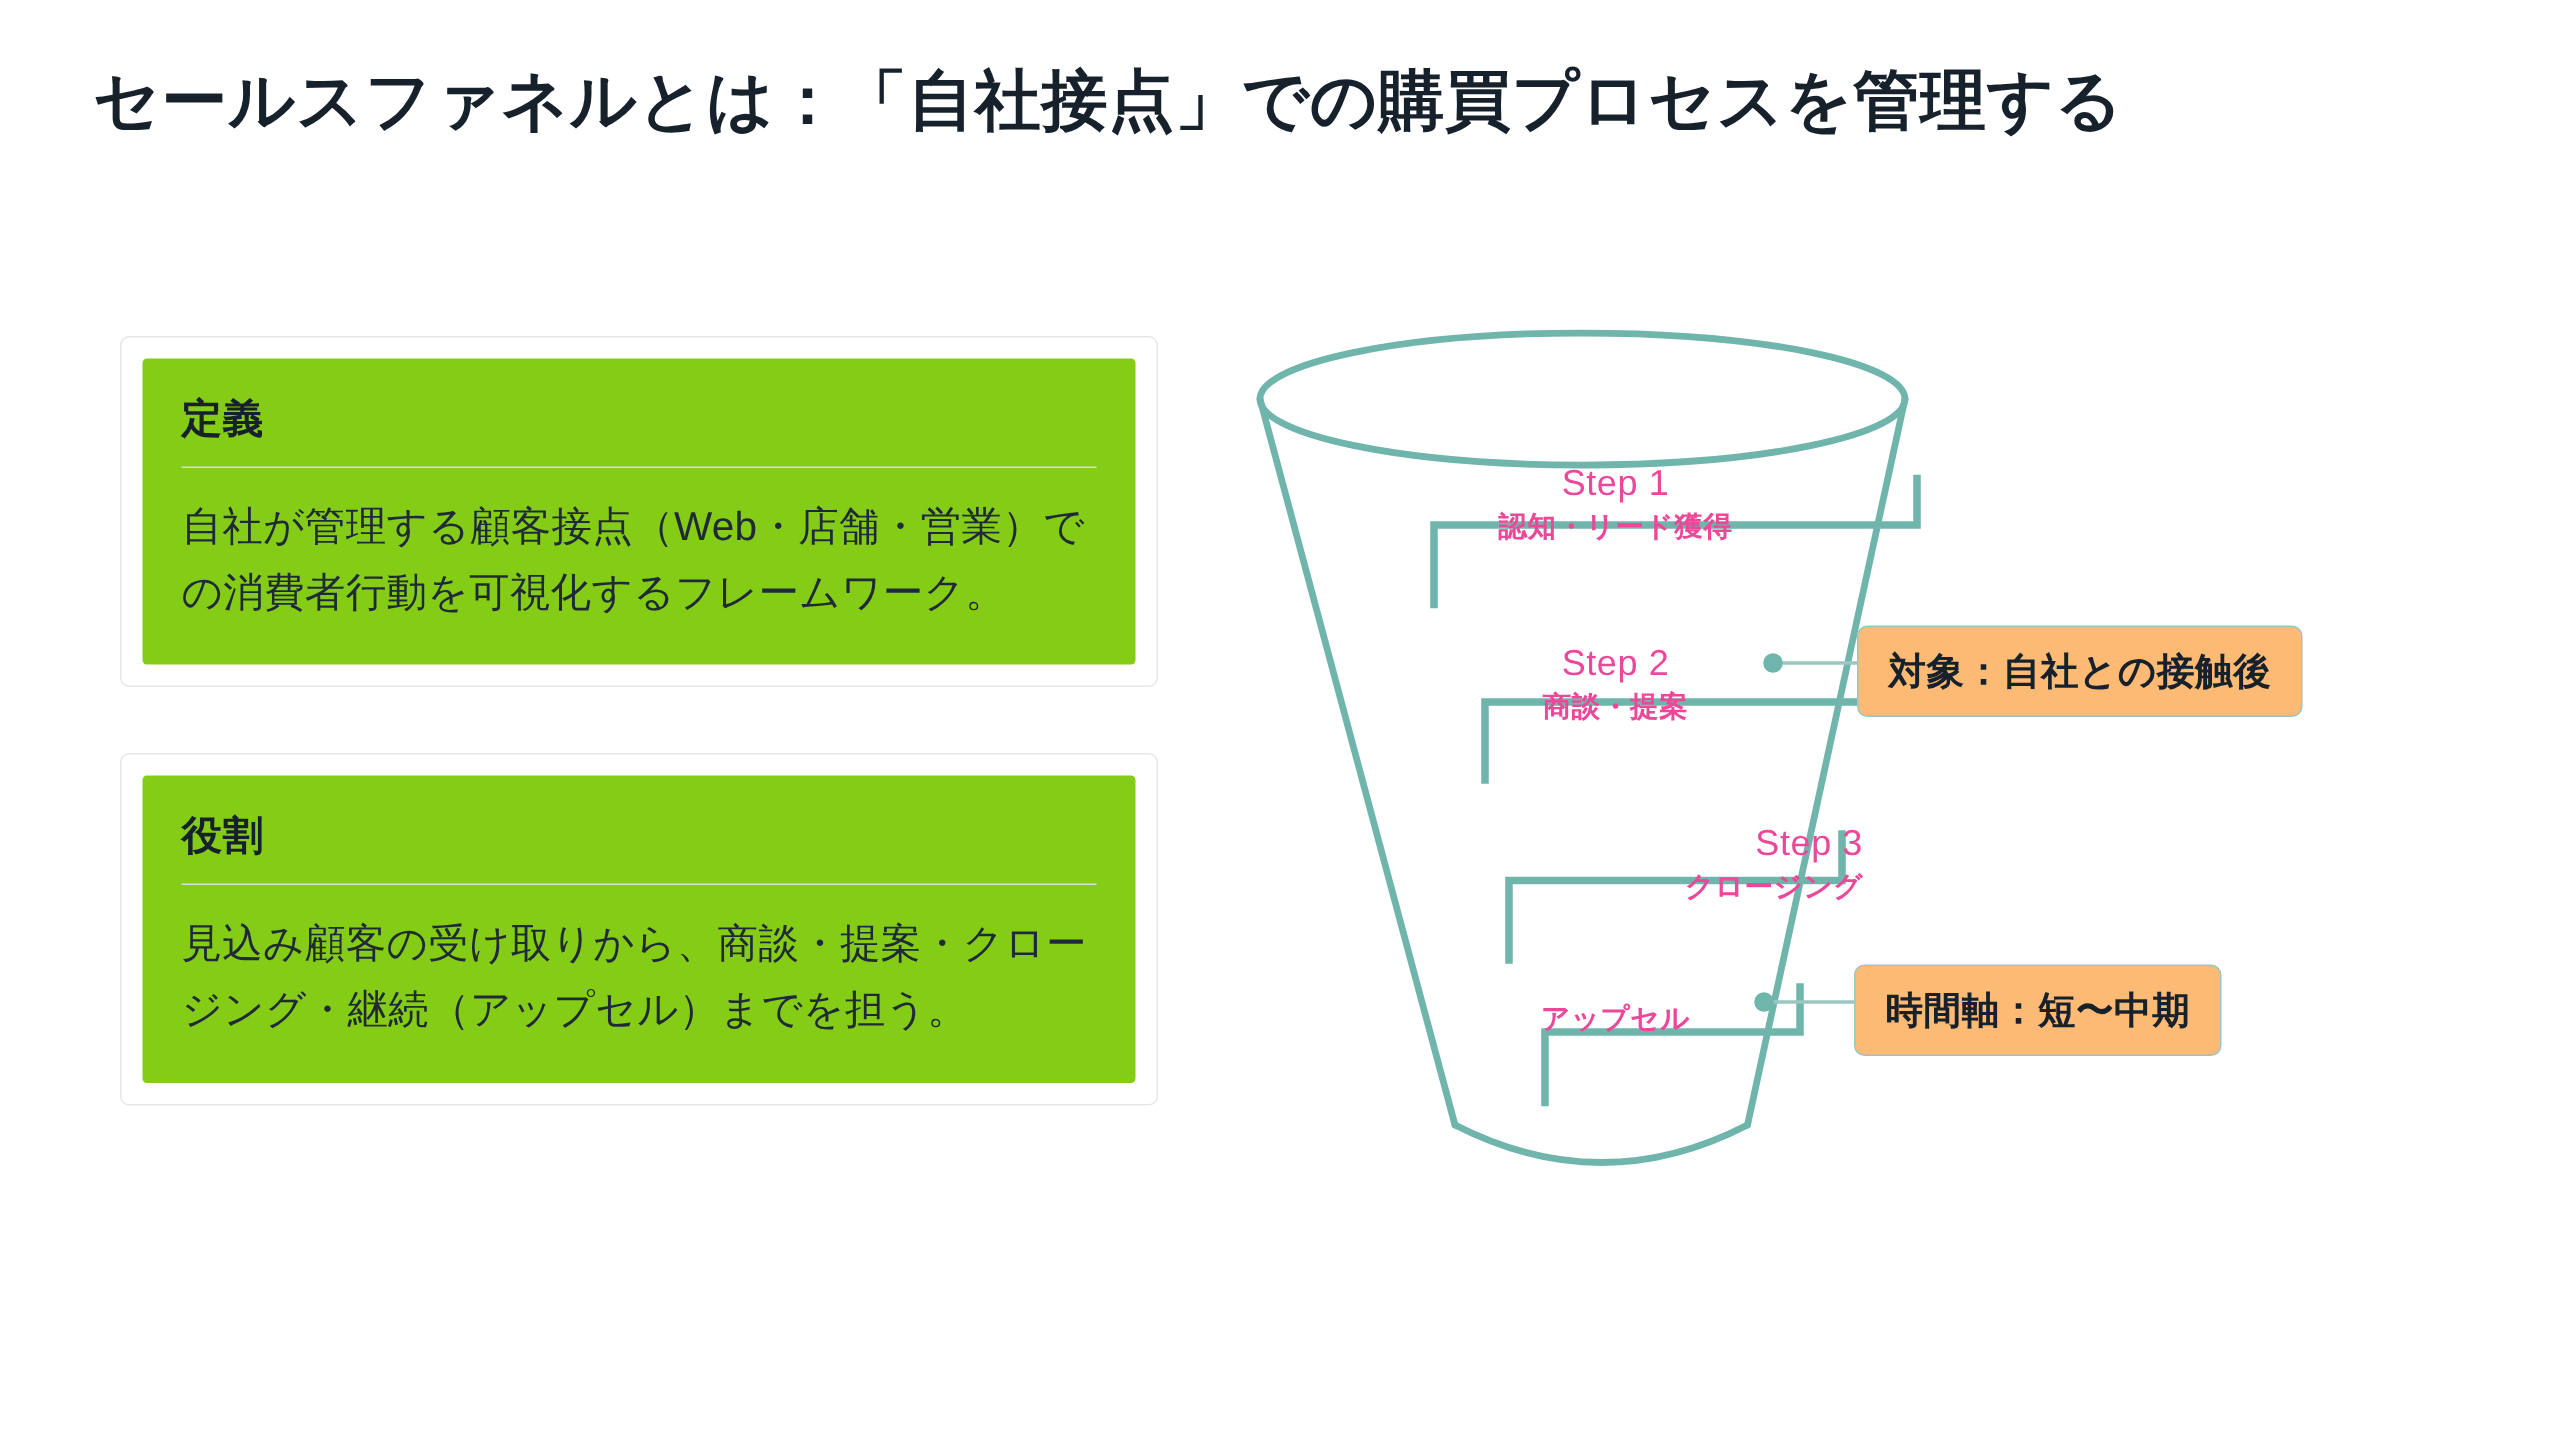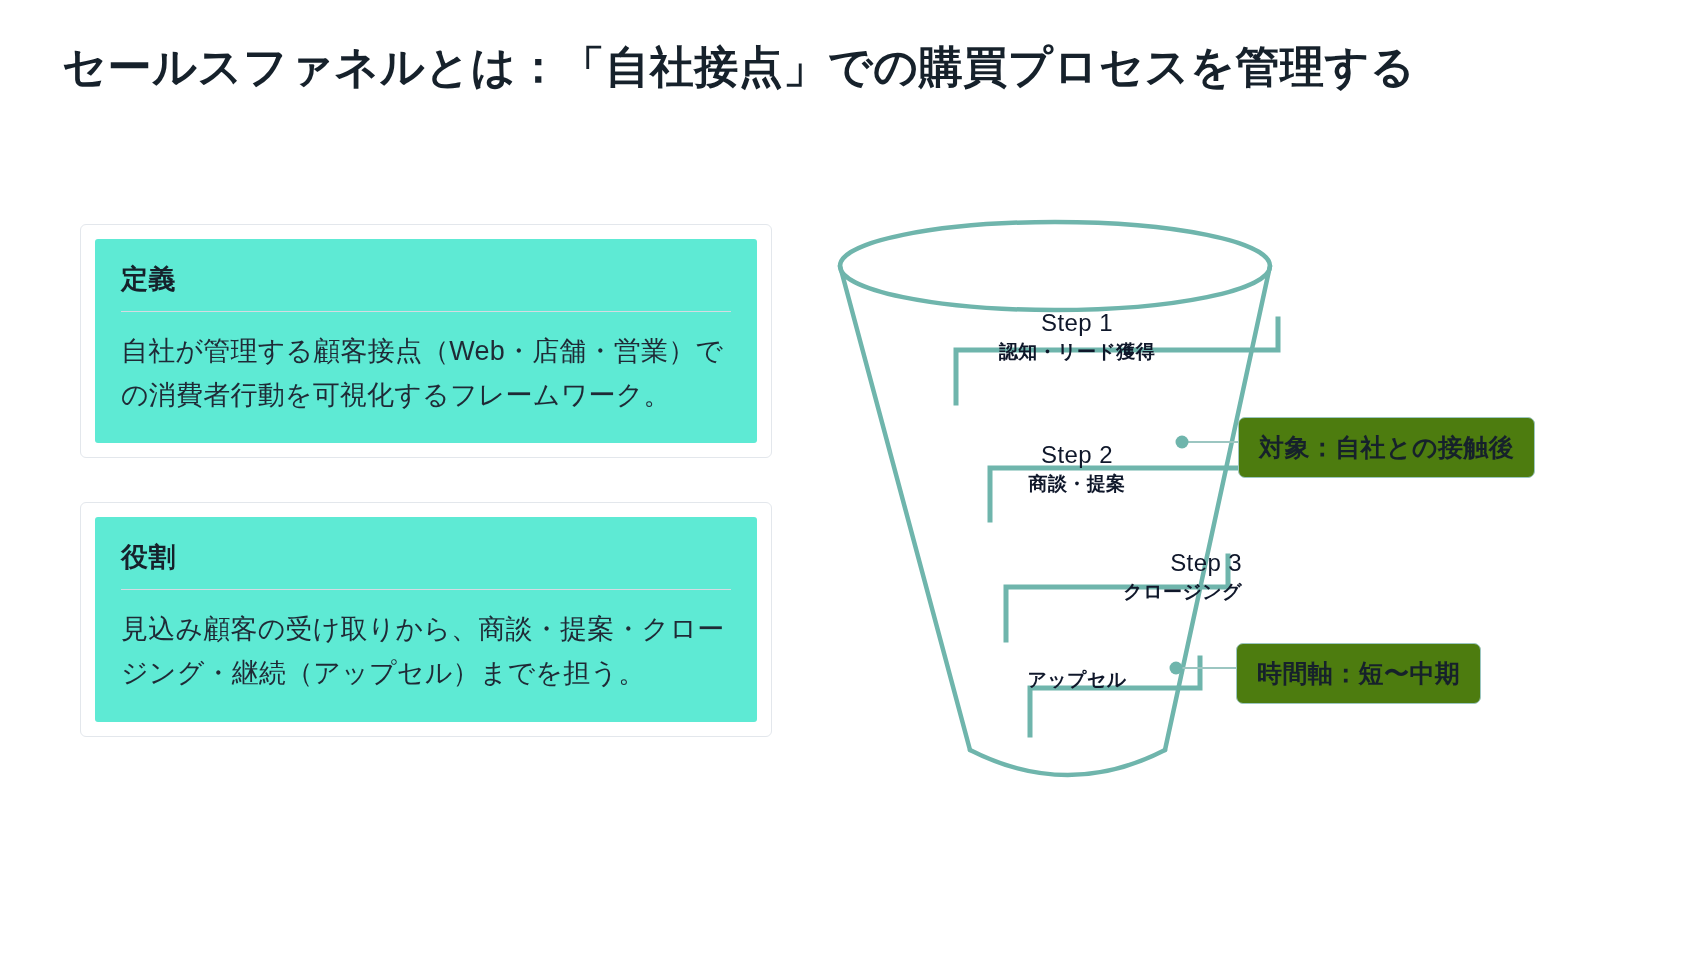--- a/index.html
+++ b/index.html
@@ -37,21 +37,21 @@
   }
   .card {
     background: #FFFFFF;
     border: 1px solid #E3E7EC;
     border-radius: 6px;
     padding: 14px;
     box-sizing: border-box;
     margin-bottom: 44px;
   }
   .card-inner {
-    background: #5eead4;
+    background: #84cc16;
     border-radius: 3px;
     padding: 22px 26px 26px 26px;
   }
   .card-heading {
     font-size: 27px;
     font-weight: bold;
     color: #16212B;
     padding-bottom: 14px;
     margin-bottom: 18px;
     border-bottom: 1px solid #D5DBE2;
@@ -75,39 +75,39 @@
   .funnel-svg {
     position: absolute;
     left: 0;
     top: 0;
   }
 
   .step-label {
     position: absolute;
     text-align: center;
     width: 330px;
-    color: #0f172a;
+    color: #ec4899;
   }
   .step-num {
     font-size: 24px;
     font-weight: normal;
     letter-spacing: 0.4px;
     line-height: 1.25;
   }
   .step-name {
     font-size: 19px;
     font-weight: bold;
     letter-spacing: 0.4px;
     line-height: 1.3;
     margin-top: 2px;
   }
 
   .callout {
     position: absolute;
-    background: #4d7c0f;
+    background: #fdba74;
     border: 1.6px solid #9CC6C1;
     border-radius: 7px;
     padding: 13px 20px;
     font-size: 25px;
     font-weight: bold;
     color: #16212B;
     white-space: nowrap;
     letter-spacing: 0.4px;
     box-sizing: border-box;
   }
@@ -165,21 +165,21 @@
       <line x1="366" y1="478" x2="430" y2="478" stroke="#9CC6C1" stroke-width="2.2"></line>
       <circle cx="366" cy="478" r="6.5" fill="#6FB5AC"></circle>
     </g>
   </svg>
 
   <div class="step-label" style="left:102px; top:118px;">
     <div class="step-num">Step 1</div>
     <div class="step-name">認知・リード獲得</div>
   </div>
 
-  <div class="step-label" style="left:102px; top:238px;margin-top:12px;">
+  <div class="step-label" style="left:102px; top:238px;">
     <div class="step-num">Step 2</div>
     <div class="step-name">商談・提案</div>
   </div>
 
   <div class="step-label" style="left:102px; top:358px;text-align:right;">
     <div class="step-num">Step 3</div>
     <div class="step-name">クロージング</div>
   </div>
 
   <div class="step-label" style="left:102px; top:476px;">

